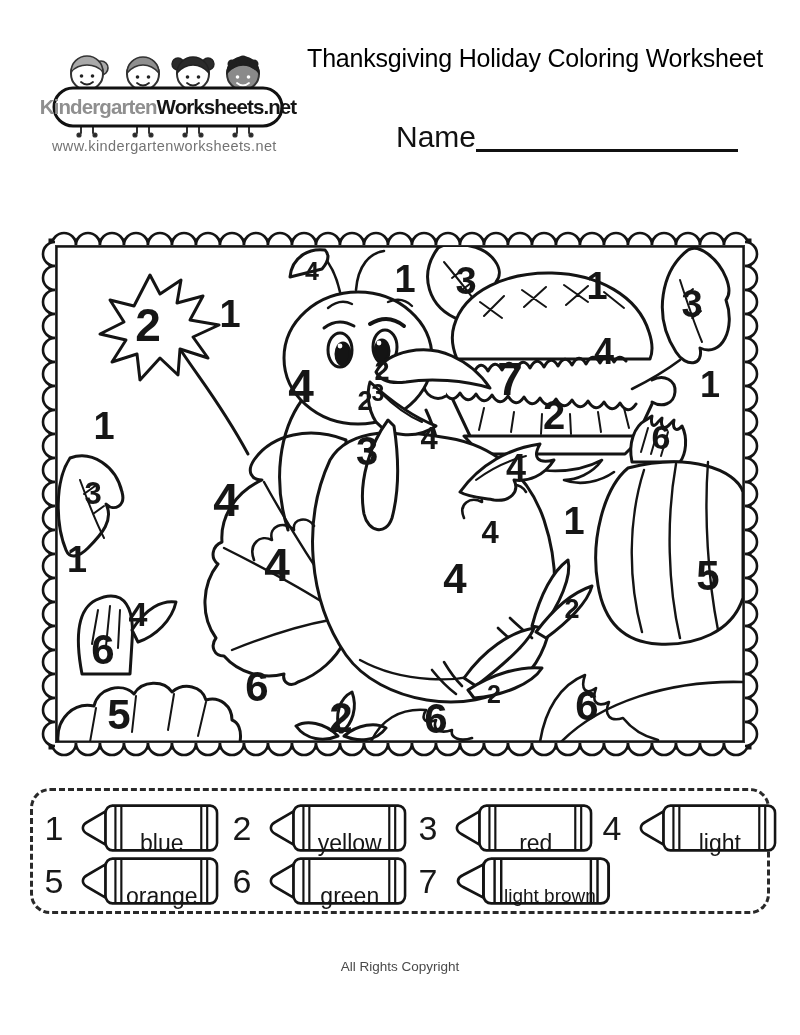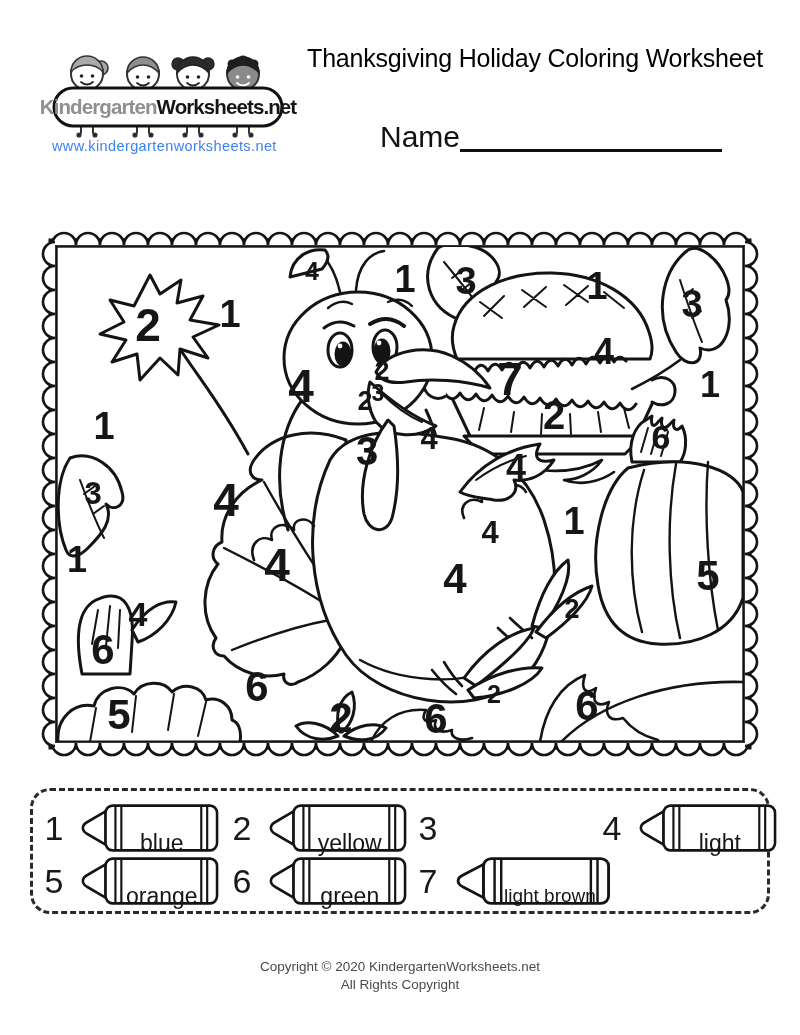--- a/index.html
+++ b/index.html
@@ -3,24 +3,24 @@
 <meta charset="utf-8">
 <style>
   * { margin:0; padding:0; box-sizing:border-box; }
   html,body { background:#fff; }
   body { font-family:"Liberation Sans", sans-serif; color:#161616; }
   .page { position:relative; width:800px; height:1035px; background:#fff; overflow:hidden; }
   svg { display:block; overflow:visible; }
 
   
   .logo-svg { position:absolute; left:50px; top:36px; }
-  .logo-url { position:absolute; left:52px; top:138px; font-size:14.5px; color:#3b82f6; letter-spacing:.4px; }
+  .logo-url { position:absolute; left:52px; top:138px; font-size:14.5px; color:#737373; letter-spacing:.4px; }
   .title { position:absolute; left:282px; top:44px; width:506px; text-align:center;
            font-size:25px; color:#000000; letter-spacing:-0.2px; }
-  .name-row { position:absolute; left:380px; top:122px; width:342px; display:flex; align-items:center; }
+  .name-row { position:absolute; left:396px; top:122px; width:342px; display:flex; align-items:center; }
   .name-label { font-size:30px; color:#111; line-height:1; }
   .name-line { flex:1; border-bottom:3px solid #111; height:30px; }
 
   
   .frame { position:absolute; left:40px; top:230px; width:720px; height:528px; }
   .scene-number { font-family:"Liberation Sans", sans-serif; font-weight:600; fill:#161616; }
 
   
   .key-box { position:absolute; left:30px; top:788px; width:740px; height:126px;
              border:3px dashed #2a2a2a; border-radius:20px; }
@@ -404,20 +404,31 @@
           <line x1="43" y1="4" x2="43" y2="46" stroke="#141414" stroke-width="2.2"></line>
           <line x1="49" y1="4" x2="49" y2="46" stroke="#141414" stroke-width="2.2"></line>
           <line x1="130" y1="4" x2="130" y2="46" stroke="#141414" stroke-width="2.2"></line>
           <line x1="136" y1="4" x2="136" y2="46" stroke="#141414" stroke-width="2.2"></line>
         </svg>
         <span class="crayon-label">yellow</span>
       </span>
     </div>
       <div class="crayon-item" style="left: 380px; top: 11px;">
       <span class="crayon-num">3</span>
+      <span class="crayon">
+        <svg viewBox="0 0 150 50" preserveAspectRatio="none">
+          <path d="M33,9 L15,19 Q10,21.5 10,25 Q10,28.5 15,31 L33,41 Z" fill="#fff" stroke="#141414" stroke-width="2.6" stroke-linejoin="round"></path>
+          <rect x="33" y="3.5" width="113" height="43" rx="7" fill="#fff" stroke="#141414" stroke-width="2.6"></rect>
+          <line x1="43" y1="4" x2="43" y2="46" stroke="#141414" stroke-width="2.2"></line>
+          <line x1="49" y1="4" x2="49" y2="46" stroke="#141414" stroke-width="2.2"></line>
+          <line x1="130" y1="4" x2="130" y2="46" stroke="#141414" stroke-width="2.2"></line>
+          <line x1="136" y1="4" x2="136" y2="46" stroke="#141414" stroke-width="2.2"></line>
+        </svg>
+        <span class="crayon-label">red</span>
+      </span>
     </div>
       <div class="crayon-item" style="left: 564px; top: 11px;">
       <span class="crayon-num">4</span>
       <span class="crayon">
         <svg viewBox="0 0 150 50" preserveAspectRatio="none">
           <path d="M33,9 L15,19 Q10,21.5 10,25 Q10,28.5 15,31 L33,41 Z" fill="#fff" stroke="#141414" stroke-width="2.6" stroke-linejoin="round"></path>
           <rect x="33" y="3.5" width="113" height="43" rx="7" fill="#fff" stroke="#141414" stroke-width="2.6"></rect>
           <line x1="43" y1="4" x2="43" y2="46" stroke="#141414" stroke-width="2.2"></line>
           <line x1="49" y1="4" x2="49" y2="46" stroke="#141414" stroke-width="2.2"></line>
           <line x1="130" y1="4" x2="130" y2="46" stroke="#141414" stroke-width="2.2"></line>
@@ -464,17 +475,16 @@
           <line x1="49" y1="4" x2="49" y2="46" stroke="#141414" stroke-width="2.2"></line>
           <line x1="130" y1="4" x2="130" y2="46" stroke="#141414" stroke-width="2.2"></line>
           <line x1="136" y1="4" x2="136" y2="46" stroke="#141414" stroke-width="2.2"></line>
         </svg>
         <span class="crayon-label">light brown</span>
       </span>
     </div>
     </div>
 
   <div class="footer">
-    <div>Copyright © 2020 KindergartenWorksheets.net</div>
     <div>All Rights Copyright</div>
   </div>
 
 </div>
 
 </body></html>

